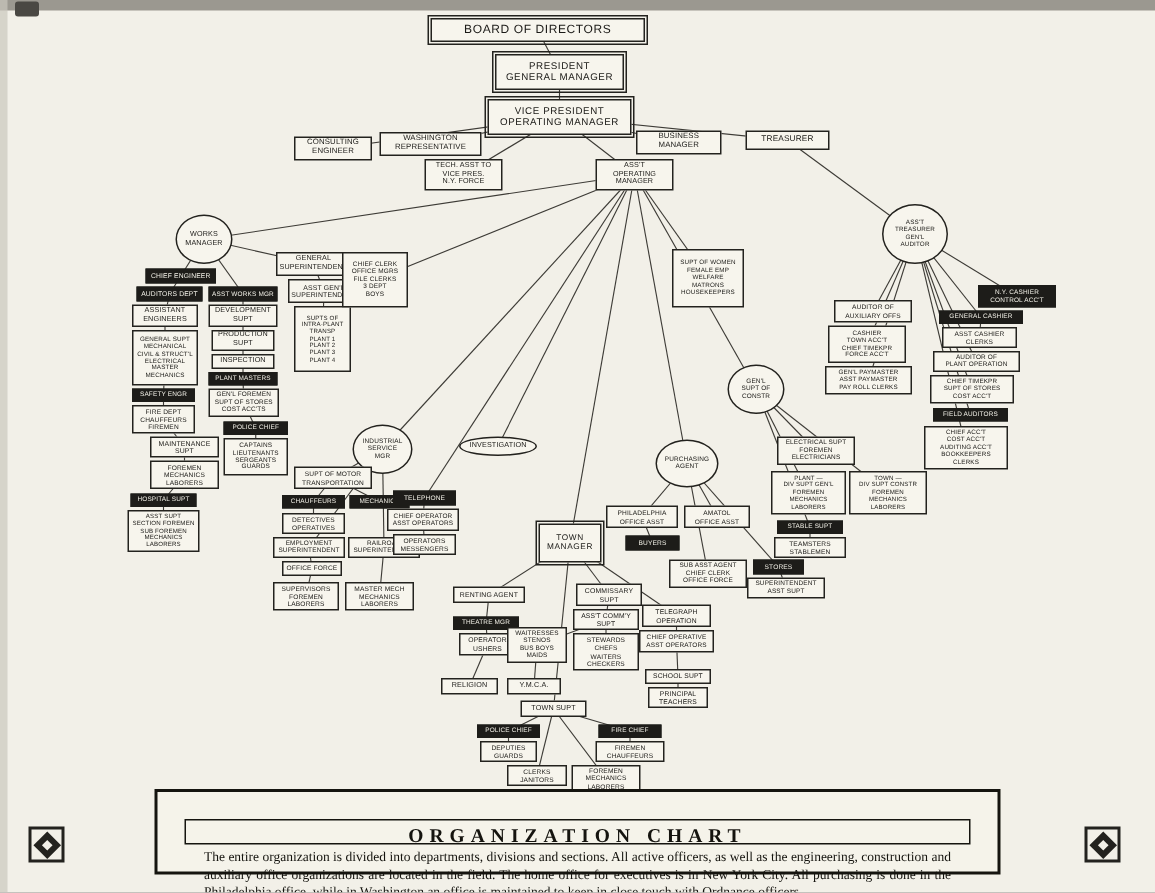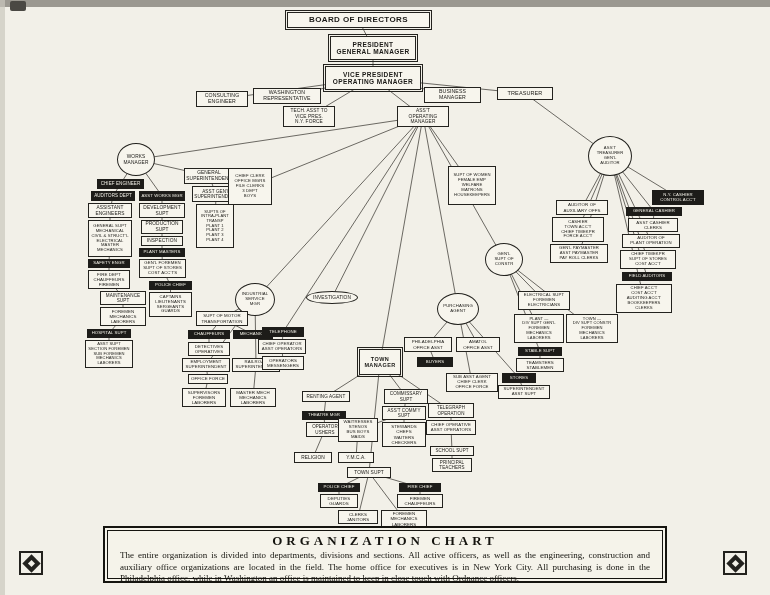--- a/index.html
+++ b/index.html
@@ -11,25 +11,25 @@
   .smudge { position:absolute; left:10px; top:1px; width:16px; height:10px; background:#4a4843; border-radius:2px; z-index:7; }
 
   #edges { position:absolute; left:0; top:0; z-index:1; }
   #edges line { stroke:#3d3b36; stroke-width:.75; }
 
   #nodes { position:absolute; left:0; top:0; width:770px; height:595px; z-index:2; }
   .node { position:absolute; display:flex; align-items:center; justify-content:center;
           text-align:center; white-space:pre-line; line-height:1.15; letter-spacing:.1px;
           color:#1b1a17; background:#f7f5ed; border:1px solid #23221e; overflow:hidden; }
   .node.dark { background:#1d1c19; color:#f1efe6; border-color:#1d1c19; }
-  .node.double { outline:1px solid #23221e; outline-offset:1.5px; font-weight:bold; letter-spacing:.4px; }
+  .node.double { outline:1px solid #23221e; outline-offset:1.5px; font-weight:normal; letter-spacing:.4px; }
   .node.circle, .node.oval { border-radius:50%; }
 
   .panel { position:absolute; left:103px; top:526px; width:564px; height:57px;
-           border:2px solid #15140f; background:#f5f3ea; z-index:4; padding:2px; }
+           border:2px solid #15140f; background:#f5f3ea; z-index:4; padding:18px; }
   .panel-inner { border:1px solid #15140f; height:100%; padding:2px 12px 0;
                  font-family:"Liberation Serif", serif; color:#15140f; }
   .panel-title { text-align:center; font-weight:bold; font-size:13px; letter-spacing:4px; }
   .panel-body { font-size:9px; line-height:1.3; text-align:justify; margin-top:1px; }
 
   .ornament { position:absolute; width:24px; height:24px; border:2px solid #23221e; z-index:4;
               display:flex; align-items:center; justify-content:center; background:#f2f0e8; }
   .ornament .diamond { width:13px; height:13px; background:#23221e; transform:rotate(45deg); position:relative; }
   .ornament .diamond::after { content:""; position:absolute; left:4px; top:4px; width:5px; height:5px; background:#f2f0e8; }
   .orn-left { left:19px; top:551px; }

